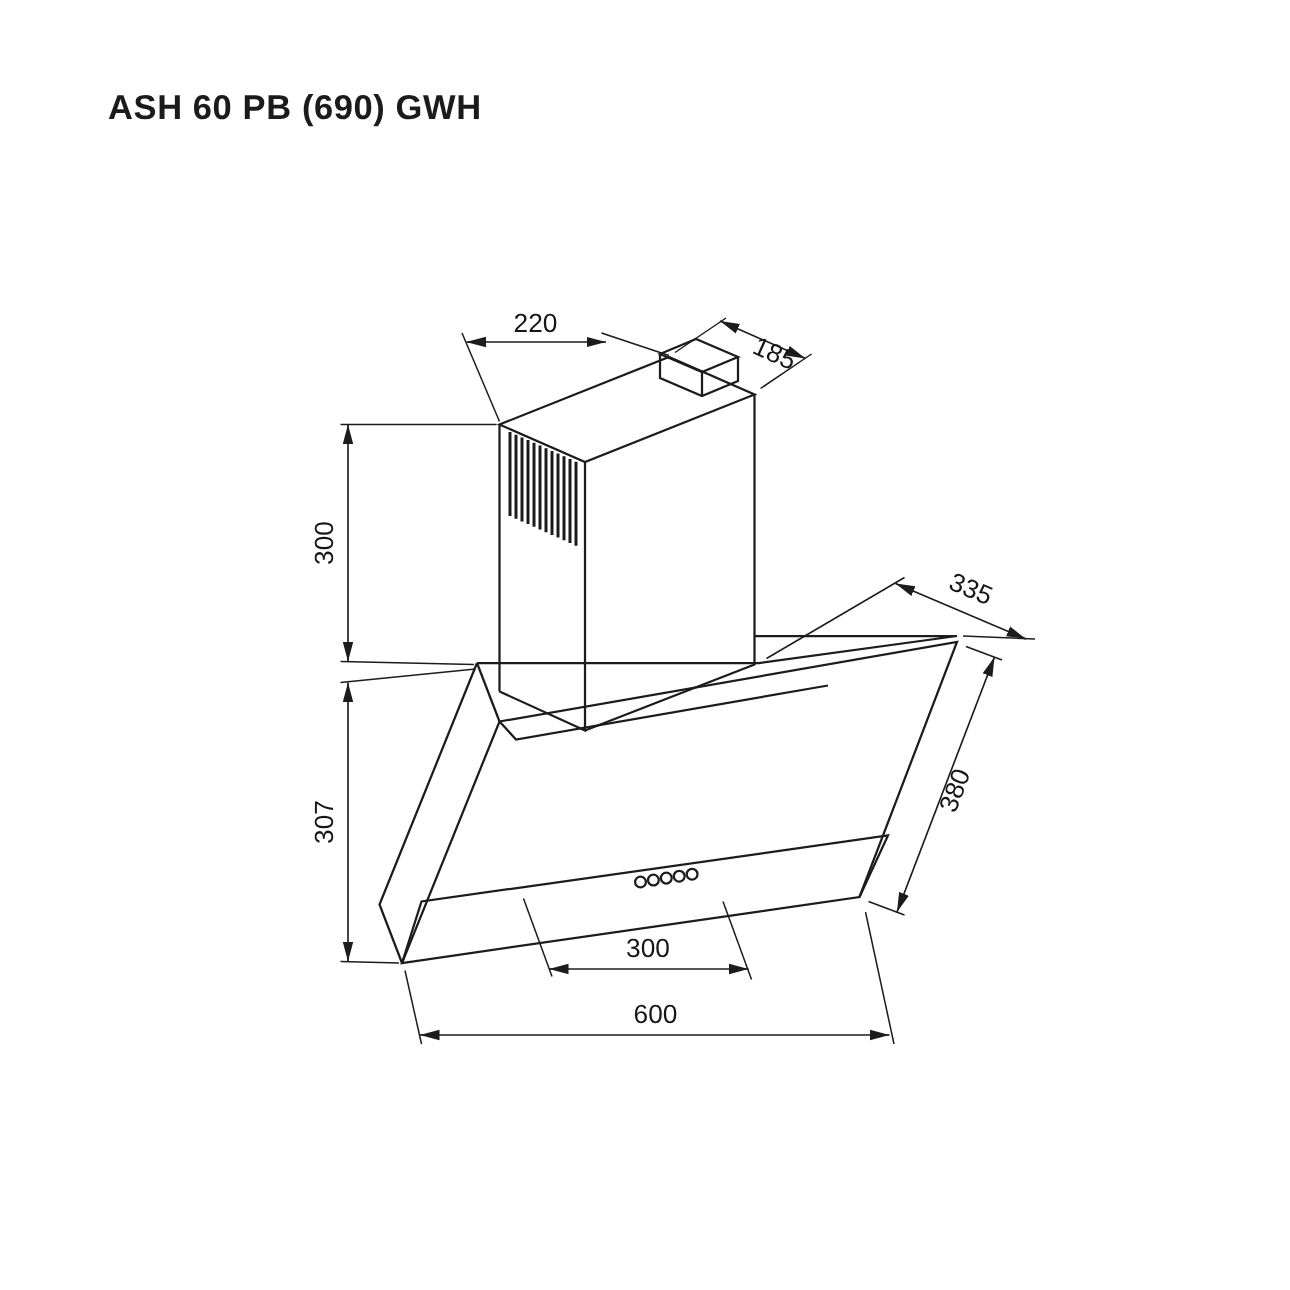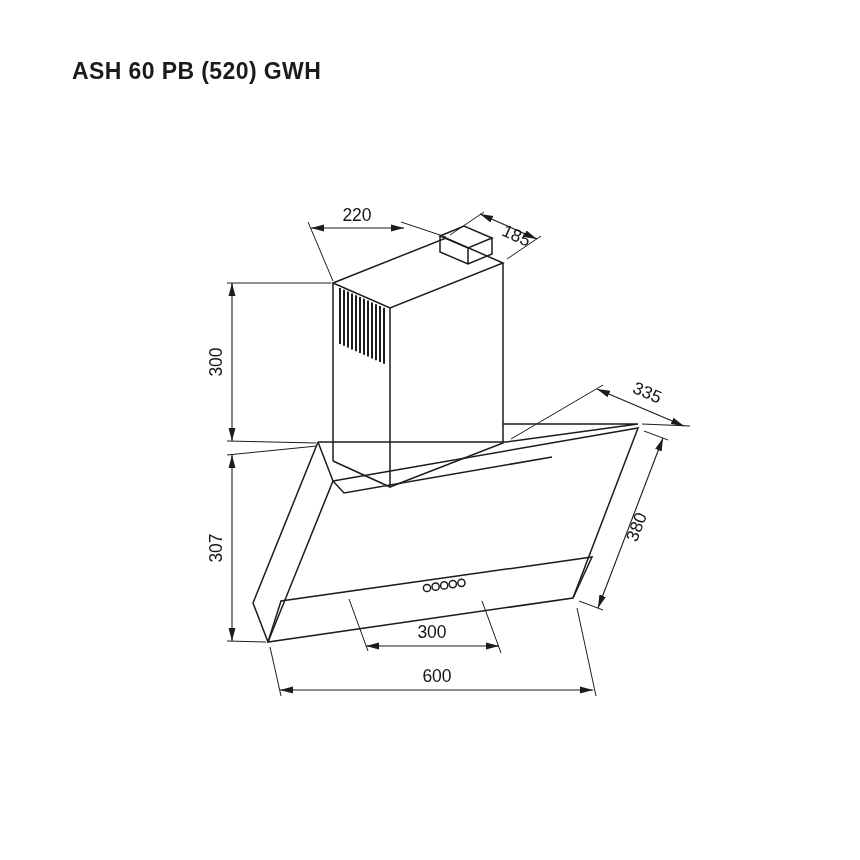--- a/index.html
+++ b/index.html
@@ -15,21 +15,21 @@
   .obj{stroke:#1c1c1e;stroke-width:1.5;fill:none;stroke-linejoin:miter;}
   .vent{stroke:#1c1c1e;stroke-width:2;fill:none;}
   .dim{stroke:#1c1c1e;stroke-width:1.1;fill:none;}
   .ext{stroke:#1c1c1e;stroke-width:1;fill:none;}
   .dimlabel{font-size:17.5px;fill:#161616;}
   #arr path{fill:#1c1c1e;}
 </style>
 </head>
 <body>
 
-<div class="title">ASH 60 PB (520) GWH</div>
+<div class="title">ASH 60 PB (690) GWH</div>
 
 <svg width="860" height="860" viewBox="0 0 860 860">
 
   <defs>
     <marker id="arr" viewBox="0 0 12 8" refX="12" refY="4" markerWidth="13" markerHeight="9" orient="auto-start-reverse" markerUnits="userSpaceOnUse">
       <path d="M0,0.8 L12,4 L0,7.2 Z"></path>
     </marker>
   </defs>
 
   <g>

